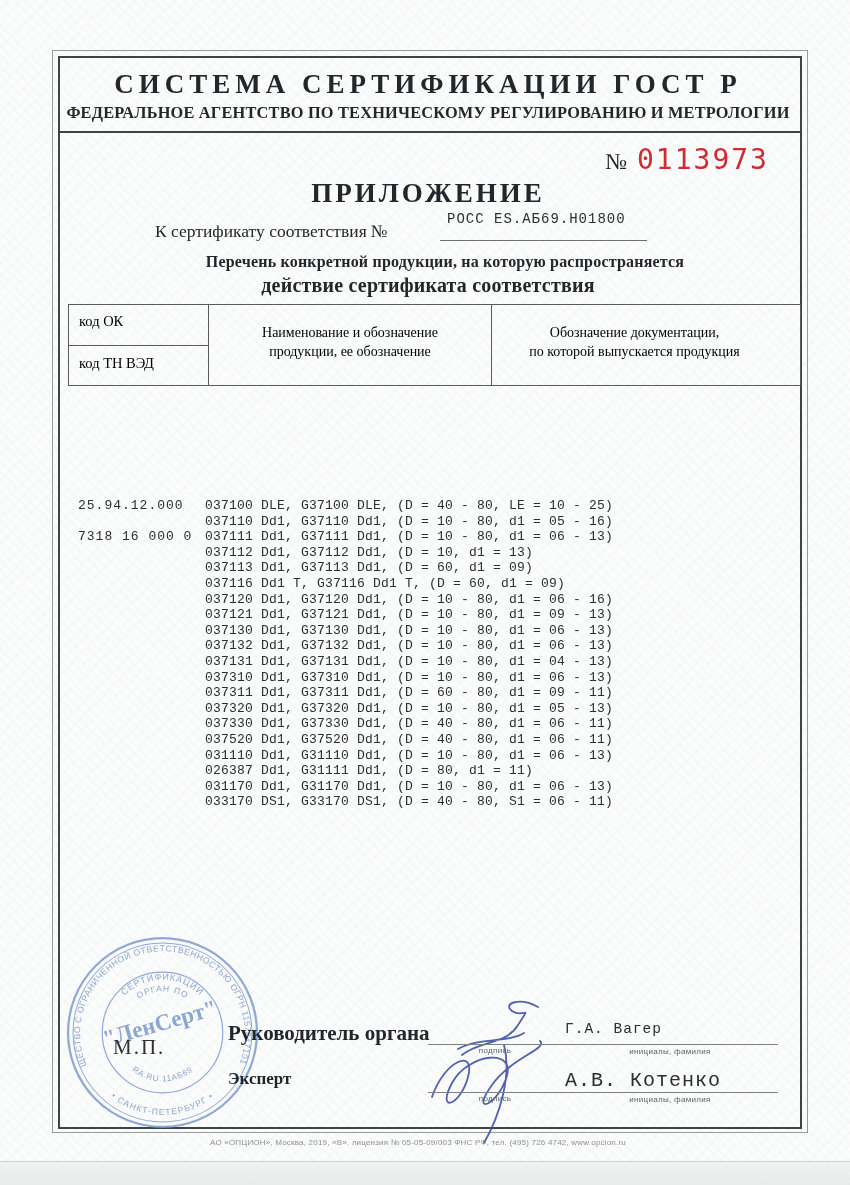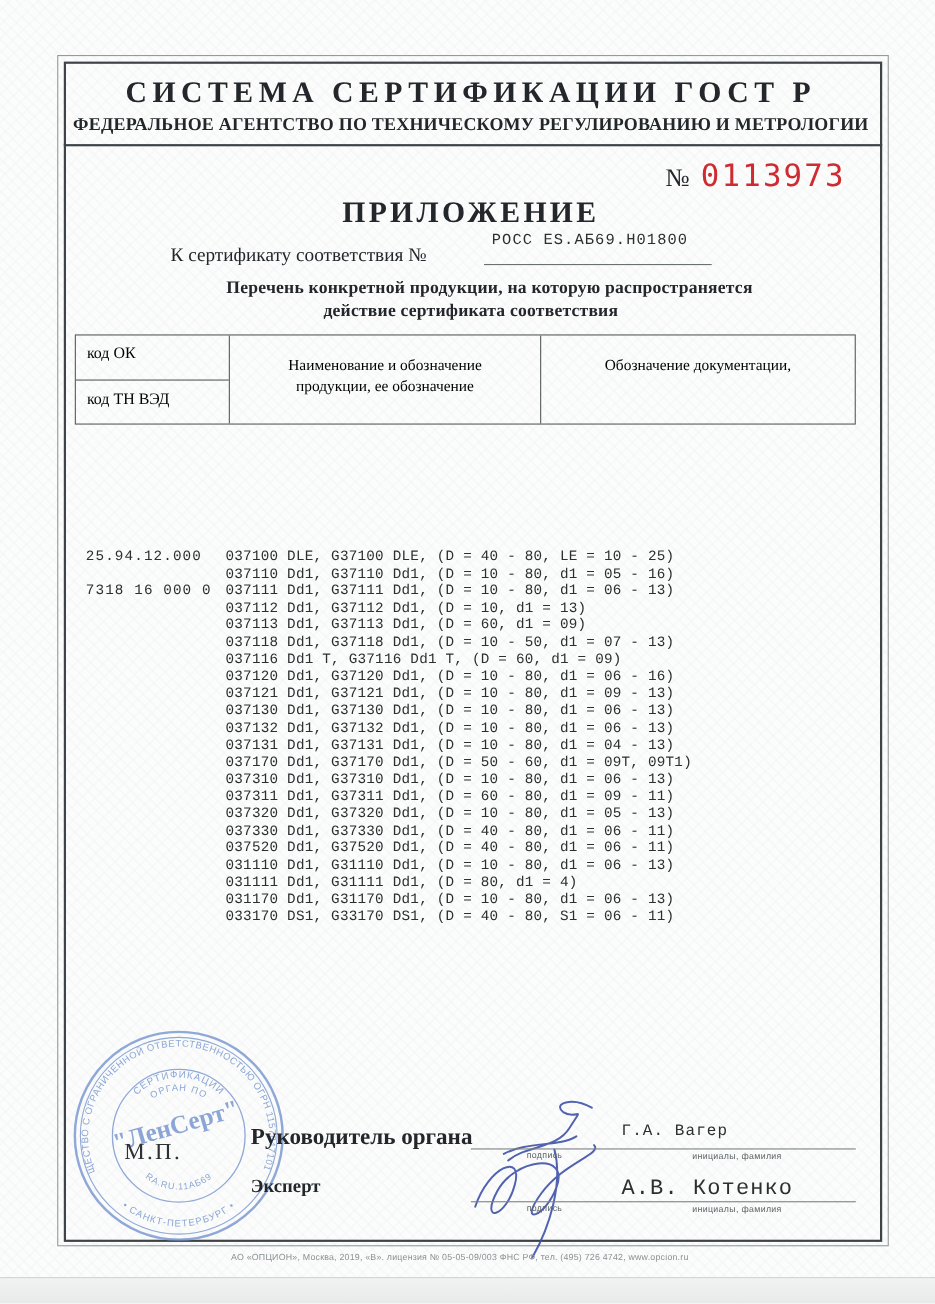--- a/index.html
+++ b/index.html
@@ -37,23 +37,23 @@
   .doc-no .nosign{font-size:23px;color:#23262a;font-family:"Liberation Serif",serif;}
   .doc-no .noval{font-size:28px;letter-spacing:2px;font-family:"DejaVu Sans Mono",monospace;}
 
   .title{left:60px;top:178px;width:736px;font-size:27px;letter-spacing:3px;}
 
   .cert-label{left:155px;top:221px;font-size:17.5px;color:#23262a;}
   .cert-num{left:447px;top:211px;font-size:14px;letter-spacing:1px;font-family:Liberation Mono, monospace;}
   .cert-underline{left:440px;top:240px;width:207px;height:1px;background:#6b7073;}
 
   .sub1{left:60px;top:253px;width:736px;font-size:16px;letter-spacing:0.2px;margin-left:17px;}
-  .sub2{left:60px;top:274px;width:736px;font-size:16px;letter-spacing:0.2px;}
-
-  .tbl{left:68px;top:304px;width:708px;height:80px;border:1px solid #565b5e;}
+  .sub2{left:60px;top:274px;width:736px;font-size:20px;letter-spacing:0.2px;}
+
+  .tbl{left:68px;top:304px;width:708px;height:80px;border:1px solid #565b5e;padding-left:23px;}
   .tbl .v1{position:absolute;left:139px;top:0;width:1px;height:80px;background:#565b5e;}
   .tbl .v2{position:absolute;left:422px;top:0;width:1px;height:80px;background:#565b5e;}
   .tbl .h1{position:absolute;left:0;top:40px;width:139px;height:1px;background:#565b5e;}
   .tbl .c1a{position:absolute;left:10px;top:8px;font-size:14.5px;}
   .tbl .c1b{position:absolute;left:10px;top:50px;font-size:14.5px;}
   .tbl .c2{position:absolute;left:140px;top:18px;width:282px;text-align:center;font-size:14px;line-height:19px;}
   .tbl .c3{position:absolute;left:423px;top:18px;width:285px;text-align:center;font-size:14px;line-height:19px;}
 
   .manu{left:205px;top:407px;width:560px;font-size:13px;line-height:22px;letter-spacing:0.5px;}
 
@@ -115,20 +115,21 @@
     <div class="v2"></div>
     <div class="h1"></div>
     <div class="c1a">код ОК</div>
     <div class="c1b">код ТН ВЭД</div>
     <div class="c2">
       <div>Наименование и обозначение</div>
       <div>продукции, ее обозначение</div>
     </div>
     <div class="c3">
       <div>Обозначение документации,</div>
+      <div>по которой выпускается продукция</div>
     </div>
   </div>
 
 
   <div class="abs products" id="product-rows">
       <div class="prow">
       <span class="pcode mono">25.94.12.000</span>
       <span class="ptext mono">037100 DLE, G37100 DLE, (D = 40 - 80, LE = 10 - 25)</span>
     </div>
       <div class="prow">
@@ -142,24 +143,20 @@
       <div class="prow">
       <span class="pcode mono"></span>
       <span class="ptext mono">037112 Dd1, G37112 Dd1, (D = 10, d1 = 13)</span>
     </div>
       <div class="prow">
       <span class="pcode mono"></span>
       <span class="ptext mono">037113 Dd1, G37113 Dd1, (D = 60, d1 = 09)</span>
     </div>
       <div class="prow">
       <span class="pcode mono"></span>
-      <span class="ptext mono">037118 Dd1, G37118 Dd1, (D = 10 - 50, d1 = 07 - 13)</span>
-    </div>
-      <div class="prow">
-      <span class="pcode mono"></span>
       <span class="ptext mono">037116 Dd1 T, G37116 Dd1 T, (D = 60, d1 = 09)</span>
     </div>
       <div class="prow">
       <span class="pcode mono"></span>
       <span class="ptext mono">037120 Dd1, G37120 Dd1, (D = 10 - 80, d1 = 06 - 16)</span>
     </div>
       <div class="prow">
       <span class="pcode mono"></span>
       <span class="ptext mono">037121 Dd1, G37121 Dd1, (D = 10 - 80, d1 = 09 - 13)</span>
     </div>
@@ -170,24 +167,20 @@
       <div class="prow">
       <span class="pcode mono"></span>
       <span class="ptext mono">037132 Dd1, G37132 Dd1, (D = 10 - 80, d1 = 06 - 13)</span>
     </div>
       <div class="prow">
       <span class="pcode mono"></span>
       <span class="ptext mono">037131 Dd1, G37131 Dd1, (D = 10 - 80, d1 = 04 - 13)</span>
     </div>
       <div class="prow">
       <span class="pcode mono"></span>
-      <span class="ptext mono">037170 Dd1, G37170 Dd1, (D = 50 - 60, d1 = 09T, 09T1)</span>
-    </div>
-      <div class="prow">
-      <span class="pcode mono"></span>
       <span class="ptext mono">037310 Dd1, G37310 Dd1, (D = 10 - 80, d1 = 06 - 13)</span>
     </div>
       <div class="prow">
       <span class="pcode mono"></span>
       <span class="ptext mono">037311 Dd1, G37311 Dd1, (D = 60 - 80, d1 = 09 - 11)</span>
     </div>
       <div class="prow">
       <span class="pcode mono"></span>
       <span class="ptext mono">037320 Dd1, G37320 Dd1, (D = 10 - 80, d1 = 05 - 13)</span>
     </div>
@@ -198,21 +191,21 @@
       <div class="prow">
       <span class="pcode mono"></span>
       <span class="ptext mono">037520 Dd1, G37520 Dd1, (D = 40 - 80, d1 = 06 - 11)</span>
     </div>
       <div class="prow">
       <span class="pcode mono"></span>
       <span class="ptext mono">031110 Dd1, G31110 Dd1, (D = 10 - 80, d1 = 06 - 13)</span>
     </div>
       <div class="prow">
       <span class="pcode mono"></span>
-      <span class="ptext mono">031111 Dd1, G31111 Dd1, (D = 80, d1 = 4)</span>
+      <span class="ptext mono">026387 Dd1, G31111 Dd1, (D = 80, d1 = 11)</span>
     </div>
       <div class="prow">
       <span class="pcode mono"></span>
       <span class="ptext mono">031170 Dd1, G31170 Dd1, (D = 10 - 80, d1 = 06 - 13)</span>
     </div>
       <div class="prow">
       <span class="pcode mono"></span>
       <span class="ptext mono">033170 DS1, G33170 DS1, (D = 40 - 80, S1 = 06 - 11)</span>
     </div>
     </div>

